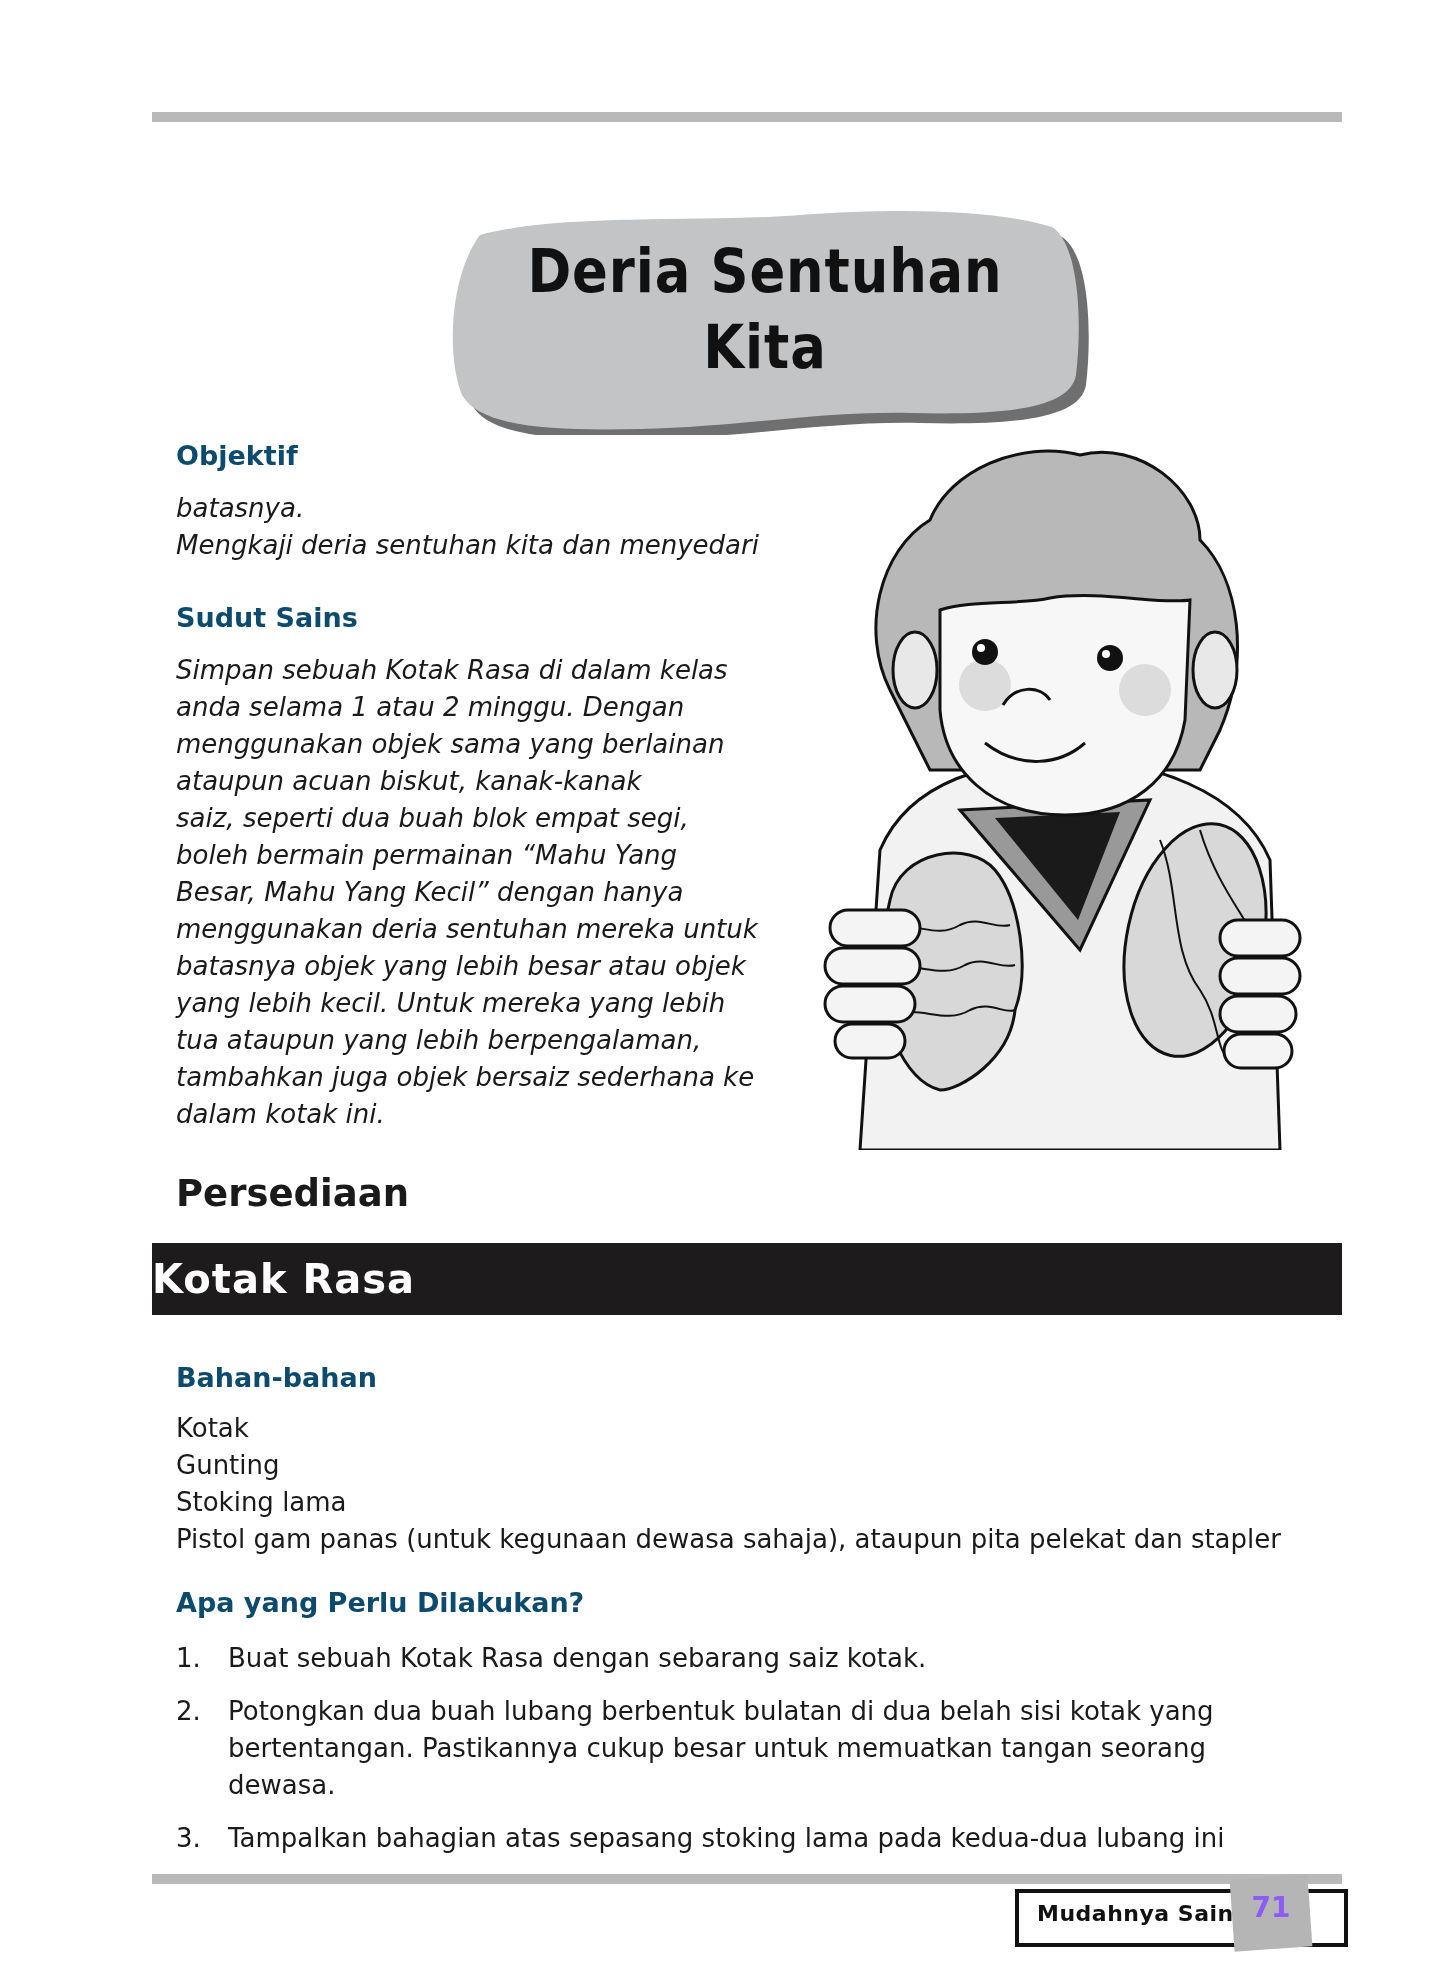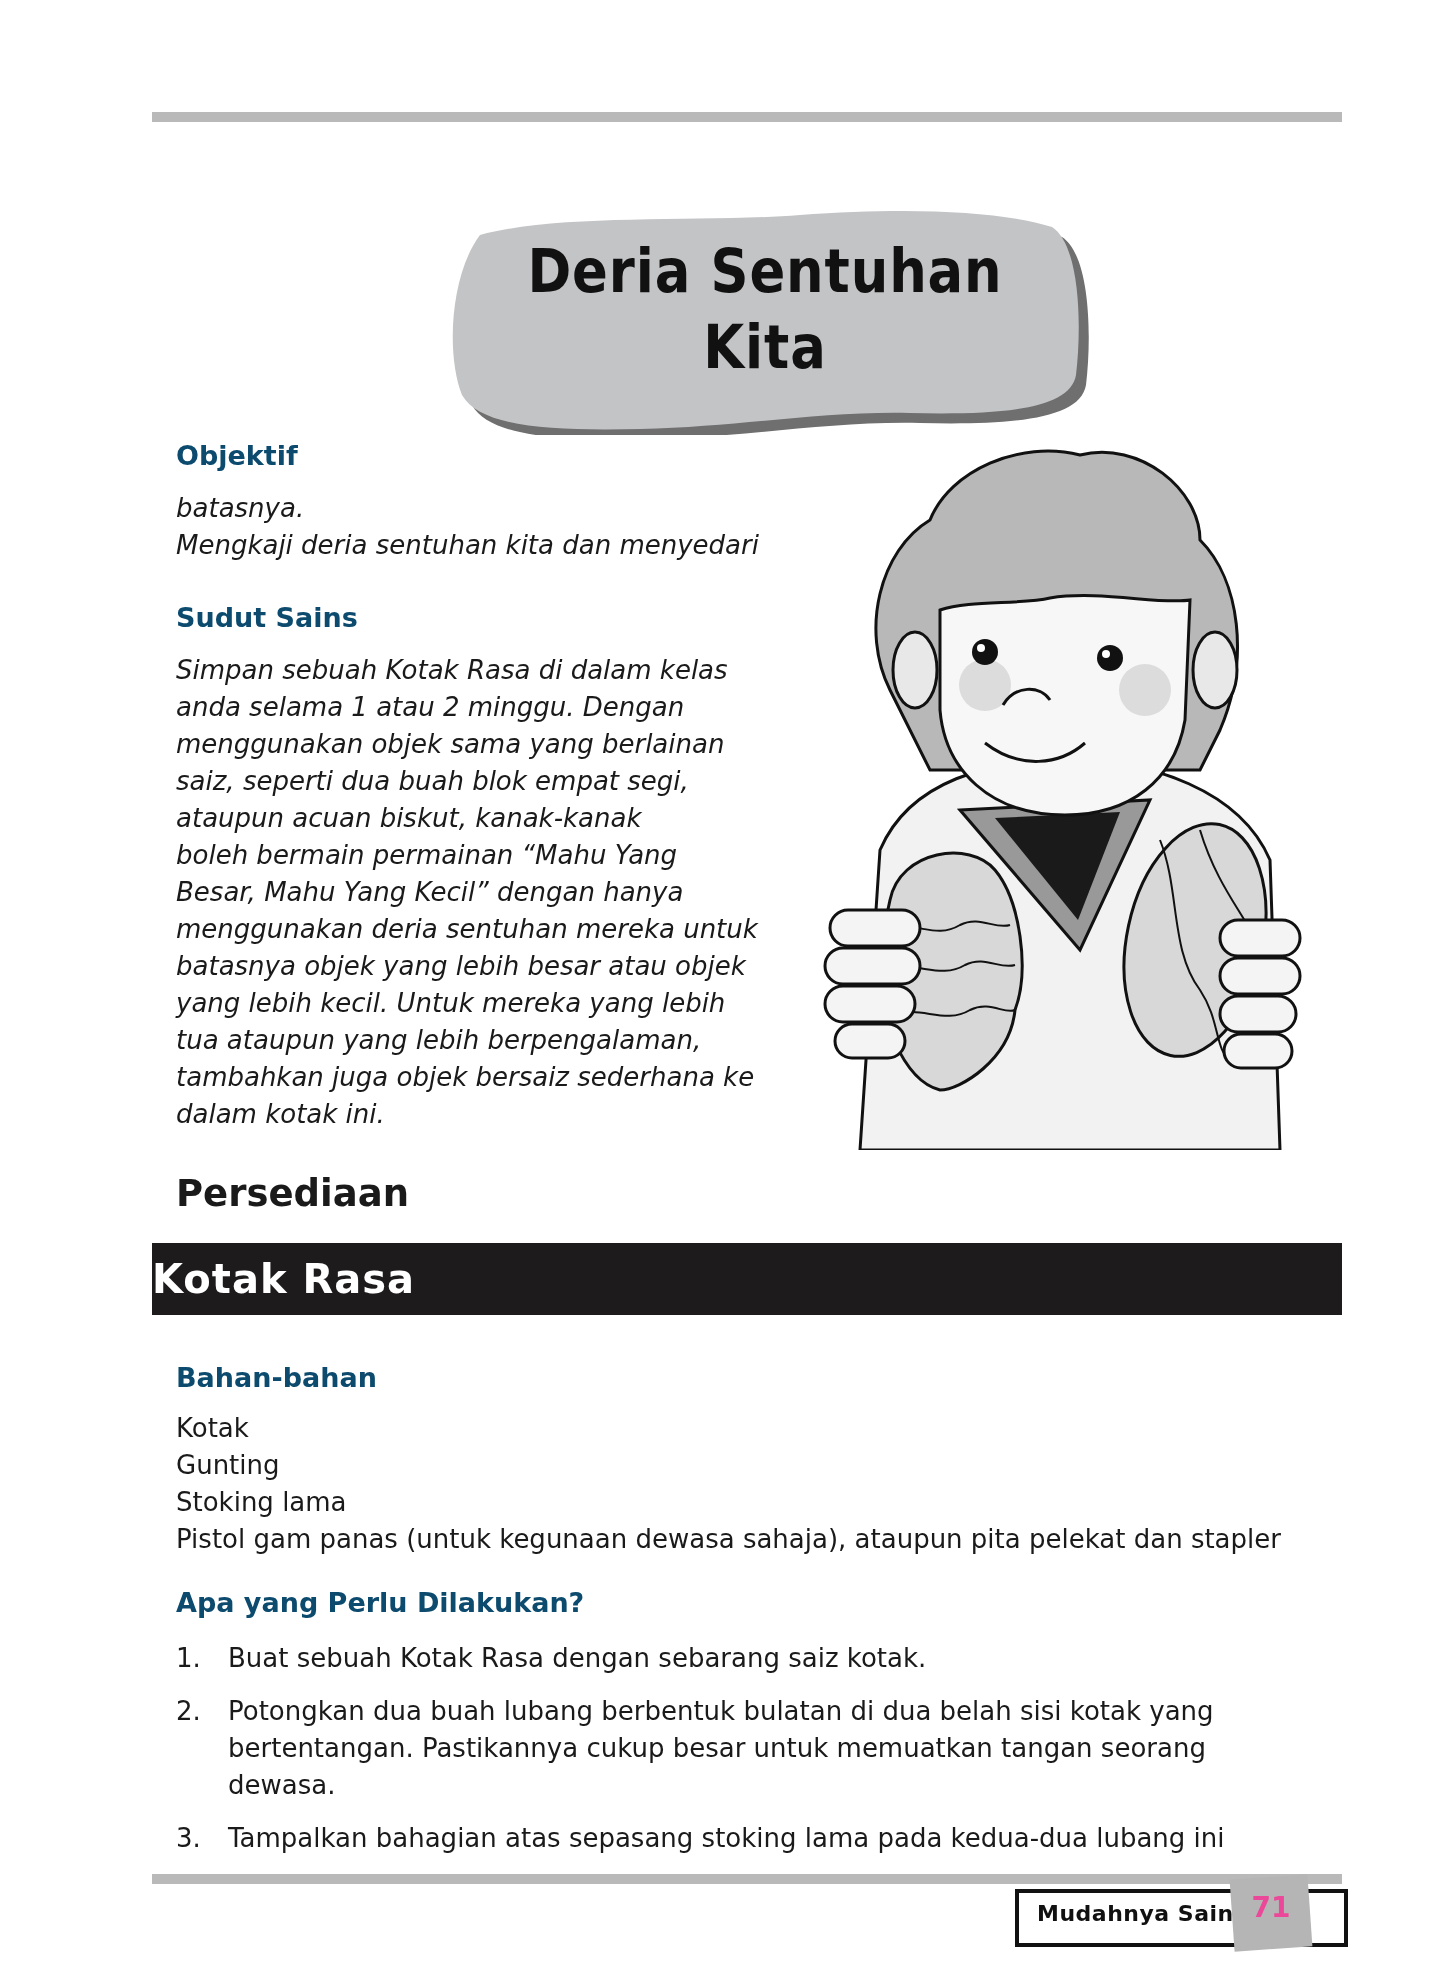--- a/index.html
+++ b/index.html
@@ -25,21 +25,21 @@
   .list-plain div { white-space:nowrap; }
 
   .steps { position:absolute; left:176px; top:1640px; width:1130px; font-size:26px; line-height:37px; }
   .step { display:flex; margin-bottom:16px; }
   .step .num { width:52px; flex:none; }
   .step .txt { flex:1; }
 
   .footer { position:absolute; left:1015px; top:1889px; width:325px; height:50px; border:4px solid #111; background:#fff; }
   .footer-label { position:absolute; left:18px; top:8px; font-weight:bold; font-size:22px; color:#111; letter-spacing:0.5px; }
   .page-tag { position:absolute; left:1232px; top:1877px; width:78px; height:72px; background:#b5b5b5; transform:rotate(-4deg); }
-  .page-num { position:absolute; left:1232px; top:1891px; width:78px; text-align:center; font-weight:bold; font-size:28px; color:#ec4899; }
+  .page-num { position:absolute; left:1232px; top:1891px; width:78px; text-align:center; font-weight:bold; font-size:28px; color:#8b5cf6; }
 
   .illus { position:absolute; left:820px; top:430px; width:500px; height:720px; }
 </style>
 </head>
 <body>
 
 <div class="rule top"></div>
 
 <div class="title-wrap">
   <svg width="650" height="230" viewBox="0 0 650 230">
@@ -56,22 +56,22 @@
 <div class="para-it" style="top:490px;">
   <div>batasnya.</div>
   <div>Mengkaji deria sentuhan kita dan menyedari</div>
 </div>
 
 <div class="heading-sm" style="top:602px;">Sudut Sains</div>
 <div class="para-it" style="top:652px;">
   <div>Simpan sebuah Kotak Rasa di dalam kelas</div>
   <div>anda selama 1 atau 2 minggu. Dengan</div>
   <div>menggunakan objek sama yang berlainan</div>
+  <div>ataupun acuan biskut, kanak-kanak</div>
   <div>saiz, seperti dua buah blok empat segi,</div>
-  <div>ataupun acuan biskut, kanak-kanak</div>
   <div>boleh bermain permainan “Mahu Yang</div>
   <div>Besar, Mahu Yang Kecil” dengan hanya</div>
   <div>menggunakan deria sentuhan mereka untuk</div>
   <div>batasnya objek yang lebih besar atau objek</div>
   <div>yang lebih kecil. Untuk mereka yang lebih</div>
   <div>tua ataupun yang lebih berpengalaman,</div>
   <div>tambahkan juga objek bersaiz sederhana ke</div>
   <div>dalam kotak ini.</div>
 </div>
 

